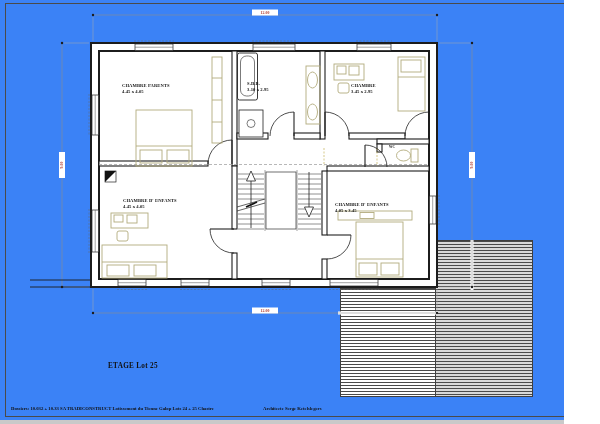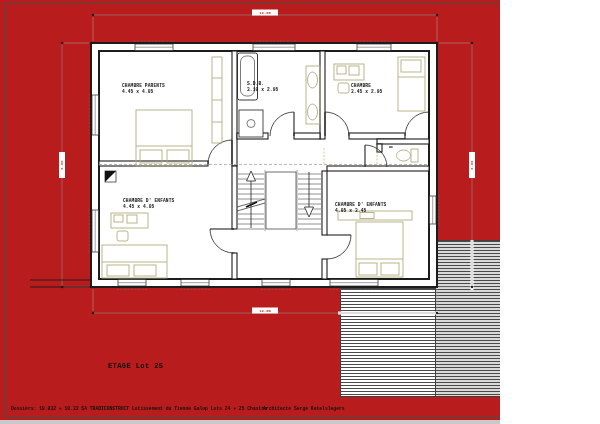--- a/index.html
+++ b/index.html
@@ -4,22 +4,22 @@
 <style>
   :root{
     --wall:#1c1c1c;
     --furniture:#b2ab7d;
     --dimension_text:#b03a2e;
     --dimline:#8f8f8f;
     --hatch_fill:#d9d9d9;
   }
   html,body{margin:0;padding:0;background:#fff;}
   .sheet{
-    position:relative;width:500px;height:424px;background:#b91c1c;overflow:hidden;
-    font-family:Liberation Mono, monospace;
+    position:relative;width:564px;height:424px;background:#3b82f6;overflow:hidden;
+    font-family:Liberation Serif, serif;
   }
   .page-border{
     position:absolute;left:5px;top:3px;width:586px;height:414px;
     border:1px solid #4a4a4a;box-sizing:border-box;
   }
   .bottom-strip{
     position:absolute;left:0;top:420px;width:600px;height:4px;background:#c9c9c9;
   }
   .hatch{
     position:absolute;box-sizing:border-box;border:1px solid #3f3f3f;

